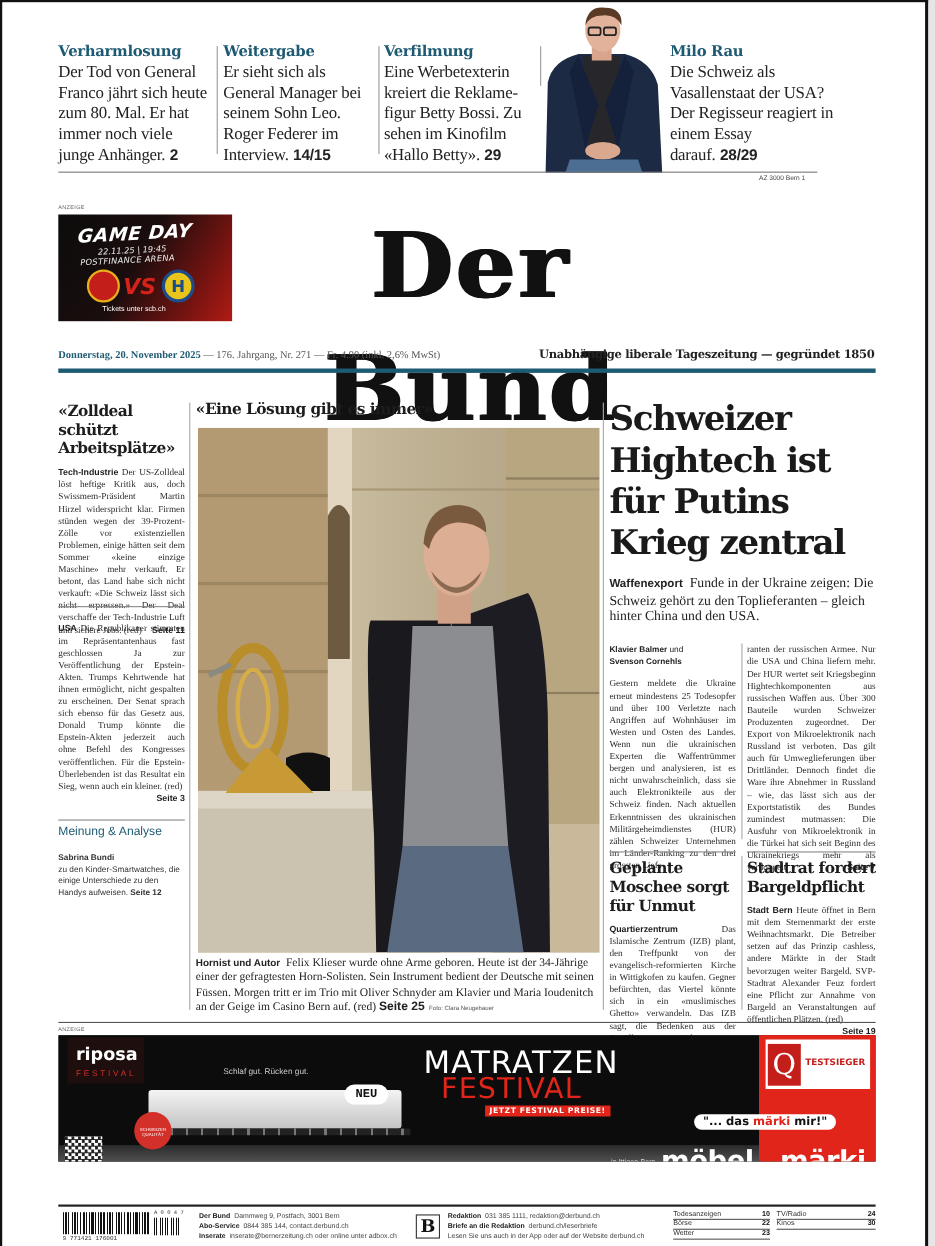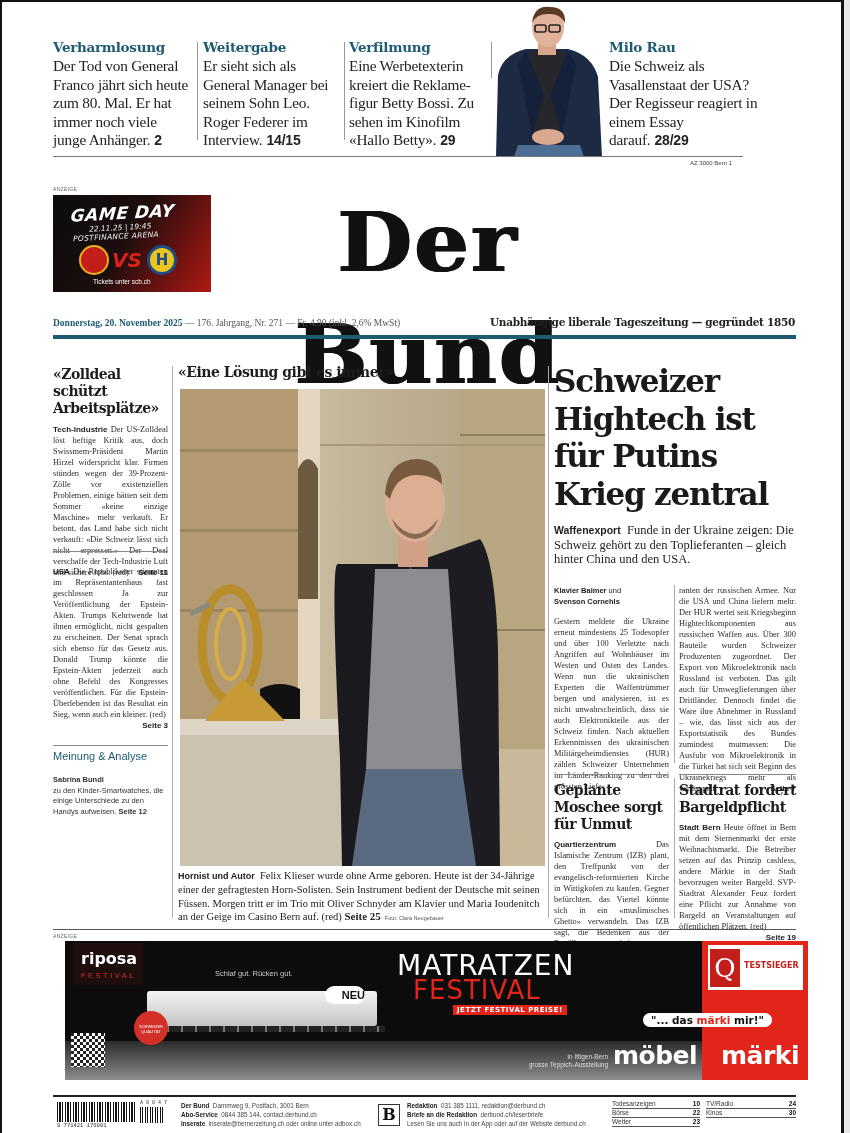--- a/index.html
+++ b/index.html
@@ -35,28 +35,28 @@
 .body b.k{font-family:"Liberation Sans",sans-serif;font-weight:bold;font-size:8px;color:#1d1d1d}
 .seite{font-family:"Liberation Sans",sans-serif;font-weight:bold;font-size:8px;float:right;color:#1d1d1d}
 .red{}
 .opinion-k{font-family:"Liberation Sans",sans-serif;font-size:11px;color:#1e5a72}
 .opinion-q{font-family:"DejaVu Serif",serif;font-weight:bold;color:#1e5a72;font-size:16.5px;line-height:19.5px;letter-spacing:-0.7px}
 .auth{font-family:"Liberation Sans",sans-serif;font-size:7.5px;line-height:10.5px;color:#333}
 .photo-head{position:absolute;left:178px;top:364px;font-family:"DejaVu Serif",serif;font-weight:bold;font-size:14px;color:#1d1d1d;letter-spacing:-0.5px}
 .photo{position:absolute;left:180px;top:389px;width:365px;height:477px;overflow:hidden;background:#c9bca3}
 .caption{position:absolute;left:178px;top:869px;width:370px;font-family:"Liberation Serif",serif;font-size:10.5px;line-height:13.3px;color:#222}
 .caption b.k{font-family:"Liberation Sans",sans-serif;font-weight:bold;font-size:9px}
-.caption .sp{font-family:Liberation Serif, serif;font-weight:bold;font-size:11px}
+.caption .sp{font-family:Liberation Sans, sans-serif;font-weight:bold;font-size:11px}
 .caption .cr{font-family:"Liberation Sans",sans-serif;font-size:5.5px;color:#555;margin-left:4px}
 .lead-h{position:absolute;left:554px;top:363px;width:250px;font-family:"DejaVu Serif",serif;font-weight:bold;font-size:31px;line-height:37.5px;color:#1a1a1a;letter-spacing:-1.2px}
 .lead-sub{position:absolute;left:554px;top:523px;width:250px;font-family:"Liberation Serif",serif;font-size:12.5px;line-height:14.5px;color:#222}
 .lead-sub b{font-family:"Liberation Sans",sans-serif;font-weight:bold;font-size:10.5px}
 .byline{font-family:"Liberation Sans",sans-serif;font-size:7.5px;line-height:11px;color:#222}
 .byline b{font-weight:bold}
-.ad2{position:absolute;left:65px;top:941px;width:743px;height:139px;background:#0c0c0c;overflow:hidden}
+.ad2{position:absolute;left:53px;top:941px;width:743px;height:115px;background:#0c0c0c;overflow:hidden}
 .footer-line{position:absolute;left:53px;top:1095px;width:743px;height:2px;background:#222}
 .barcode{position:absolute;left:57px;top:1102px;width:80px;height:20px;background:repeating-linear-gradient(90deg,#111 0 1px,#fff 1px 2px,#111 2px 4px,#fff 4px 5px,#111 5px 6px,#fff 6px 8px)}
 .bc-small{position:absolute;left:140px;top:1107px;width:25px;height:16px;background:repeating-linear-gradient(90deg,#111 0 1px,#fff 1px 2px,#111 2px 3px,#fff 3px 5px)}
 .ft{font-family:"Liberation Sans",sans-serif;font-size:6.3px;line-height:9px;color:#444}
 .ft b{color:#222}
 .idx{position:absolute;font-family:"Liberation Sans",sans-serif;font-size:6.5px;color:#333}
 .idx .row{display:flex;justify-content:space-between;border-bottom:1px solid #555;height:9px;line-height:8px}
 .idx .row b{font-weight:bold;color:#111}
 </style>
 </head>
@@ -209,21 +209,21 @@
 <div class="anzeige" style="left:53px;top:933px">ANZEIGE</div>
 <div class="ad2">
   <div class="abs" style="left:0;top:100px;width:640px;height:39px;background:linear-gradient(180deg,#2a2a2a,#8d8d8d)"></div>
   <div class="abs" style="left:8px;top:2px;width:70px;height:42px;background:#1e0e0e">
     <div style="position:absolute;left:8px;top:6px;font-family:'DejaVu Sans',sans-serif;font-weight:bold;color:#fff;font-size:16px">riposa</div>
     <div style="position:absolute;left:8px;top:28px;font-family:'Liberation Sans',sans-serif;color:#d3302a;font-size:7.5px;letter-spacing:2.5px">FESTIVAL</div>
   </div>
   <div class="abs" style="left:150px;top:28px;font-family:'Liberation Sans',sans-serif;color:#ccc;font-size:7.5px">Schlaf gut. Rücken gut.</div>
   <div class="abs" style="left:82px;top:50px;width:230px;height:35px;background:linear-gradient(180deg,#f3f3f3,#c4c4c4);border-radius:3px"></div>
   <div class="abs" style="left:90px;top:85px;width:230px;height:6px;background:repeating-linear-gradient(90deg,#222 0 12px,#777 12px 14px)"></div>
-  <div class="abs" style="left:260px;top:45px;width:40px;height:18px;background:#fff;border-radius:9px;font-family:Liberation Sans, sans-serif;font-weight:bold;font-size:11px;text-align:right;line-height:18px;color:#111">NEU</div>
+  <div class="abs" style="left:260px;top:45px;width:40px;height:18px;background:#fff;border-radius:9px;font-family:Liberation Mono, monospace;font-weight:bold;font-size:11px;text-align:center;line-height:18px;color:#111">NEU</div>
   <div class="abs" style="left:69px;top:70px;width:34px;height:34px;background:#d3302a;border-radius:50%;color:#fff;font-family:'Liberation Sans',sans-serif;font-size:4px;text-align:center;padding-top:13px">SCHWEIZER QUALITÄT</div>
   <div class="abs" style="left:6px;top:92px;width:34px;height:34px;background:repeating-conic-gradient(#fff 0 25%,#222 0 50%) 0 0/6px 6px"></div>
   <div class="abs" style="left:332px;top:8px;font-family:'DejaVu Sans',sans-serif;color:#fff;font-size:28px;letter-spacing:1px">MATRATZEN</div>
   <div class="abs" style="left:348px;top:34px;font-family:'DejaVu Sans',sans-serif;color:#e1251b;font-size:26px;letter-spacing:1px">FESTIVAL</div>
   <div class="abs" style="left:388px;top:64px;background:#e1251b;color:#fff;font-family:'DejaVu Sans',sans-serif;font-weight:bold;font-size:7px;padding:1px 4px;letter-spacing:.5px">JETZT FESTIVAL PREISE!</div>
   <div class="abs" style="left:443px;top:112px;font-family:'Liberation Sans',sans-serif;color:#ddd;font-size:6.5px;text-align:right;line-height:8px;width:100px"><span>in Ittigen-Bern</span><br><span>grosse Teppich-Ausstellung</span></div>
   <div class="abs" style="left:548px;top:100px;font-family:'DejaVu Sans',sans-serif;font-weight:bold;color:#fff;font-size:25px;letter-spacing:-0.5px">möbel</div>
   <div class="abs" style="left:637px;top:0;width:106px;height:139px;background:#e1251b"></div>
   <div class="abs" style="left:643px;top:4px;width:95px;height:45px;background:#fff">
     <div style="position:absolute;left:2px;top:4px;width:30px;height:38px;background:#c41e1b;color:#fff;font-family:'DejaVu Serif',serif;font-size:26px;text-align:center;line-height:38px">Q</div>

